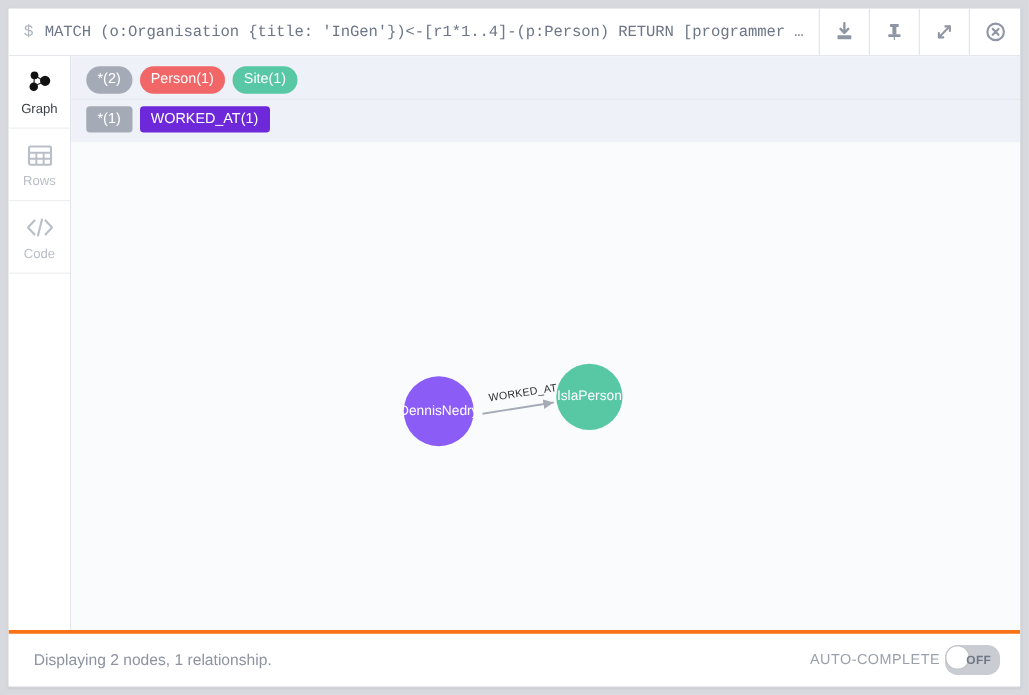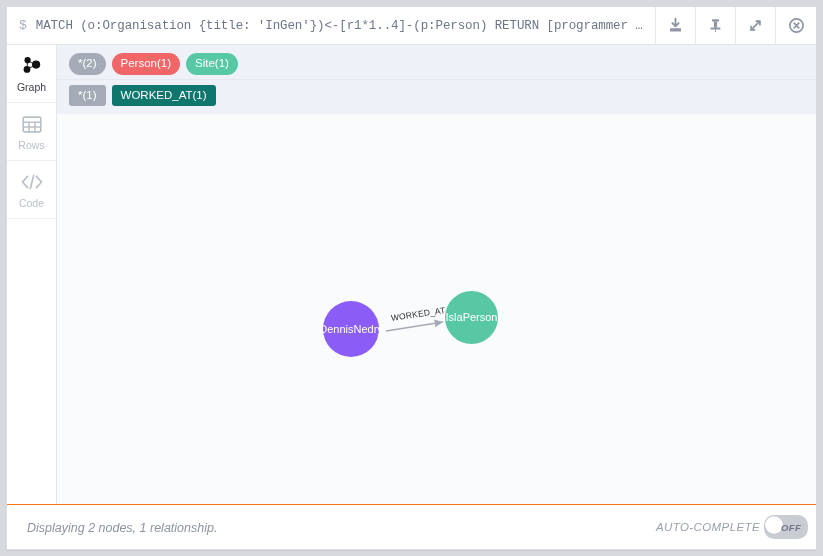--- a/index.html
+++ b/index.html
@@ -145,26 +145,25 @@
     font-size: 8.5px;
     color: #2b2b2b;
     white-space: nowrap;
     letter-spacing: 0.2px;
     user-select: none;
   }
 
   
   .footer {
     flex: 0 0 45px;
-    border-top: 1px solid #f97316;
-    background: #ffffff;
-    display: flex;
-    align-items: center;
-    padding: 0 8px 0 20px;
-    font-style: italic;
+    border-top: 3px solid #f97316;
+    background: #ffffff;
+    display: flex;
+    align-items: center;
+    padding: 0 16px 0 20px;
   }
   .footer-left { flex: 1 1 auto; }
   .footer-status { font-size: 12.5px; color: #8d93a0; }
   .footer-right { display: flex; align-items: center; gap: 4px; }
   .ac-label { font-size: 11.5px; color: #9aa0ab; letter-spacing: 0.4px; }
   .toggle {
     width: 44px; height: 24px;
     border-radius: 10px;
     background: #c9ccd3;
     position: relative;
@@ -271,21 +270,21 @@
     <div class="right-panel">
 
       <div class="legend">
         <div class="legend-row">
           <span class="pill node" style="background:#a5abb6">*(2)</span>
           <span class="pill node" style="background:#f16667">Person(1)</span>
           <span class="pill node" style="background:#57c7a4">Site(1)</span>
         </div>
         <div class="legend-row rel-row">
           <span class="pill rel" style="background:#a5abb6">*(1)</span>
-          <span class="pill rel" style="background:#0f766e">WORKED_AT(1)</span>
+          <span class="pill rel" style="background:#6d28d9">WORKED_AT(1)</span>
         </div>
       </div>
 
       <div class="graph-canvas">
 
         <svg width="100%" height="100%" style="position:absolute;left:0;top:0">
           <defs>
             <marker id="arrowend" markerWidth="7" markerHeight="7" refX="5.6" refY="2.6" orient="auto">
               <path d="M0,0 L5.6,2.6 L0,5.2 z" fill="#a5abb6"></path>
             </marker>

